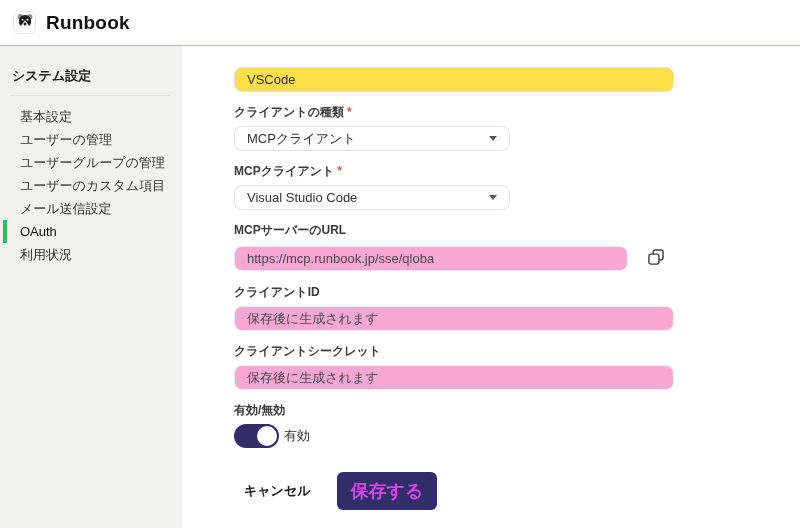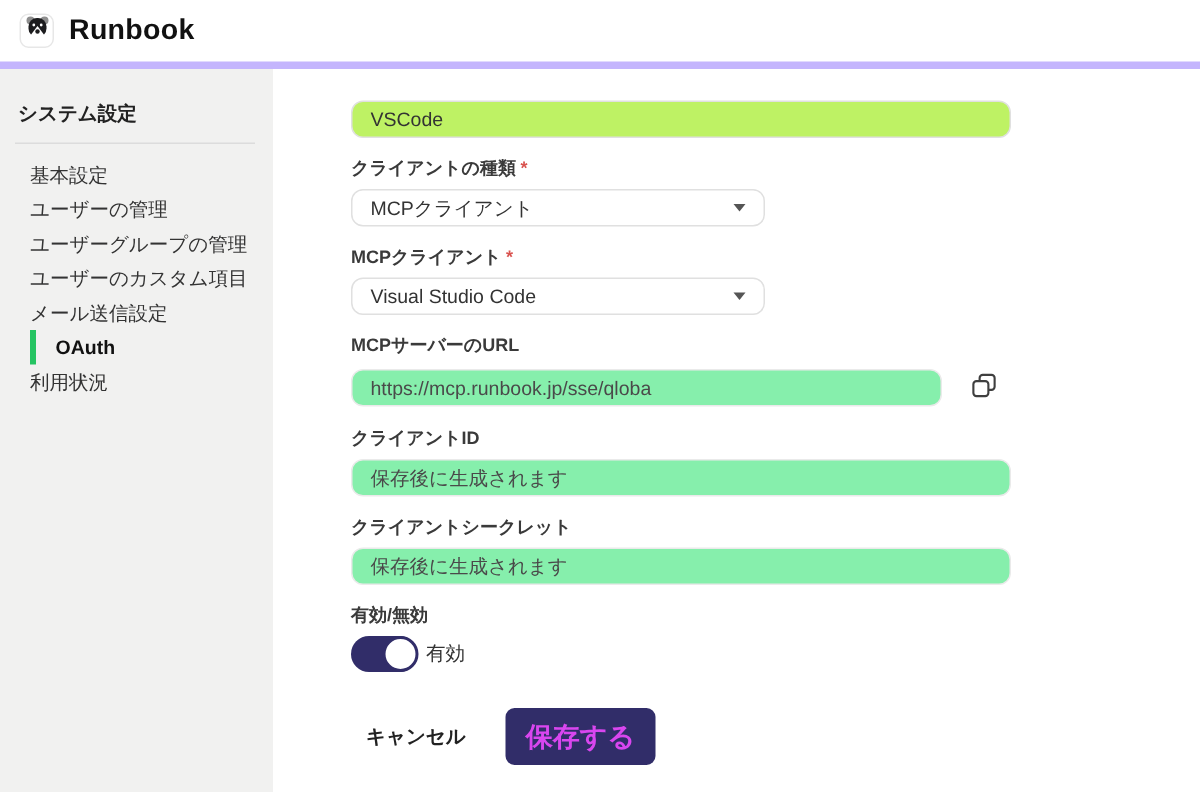--- a/index.html
+++ b/index.html
@@ -1,21 +1,21 @@
 <!DOCTYPE html>
 <html><head>
 <meta charset="utf-8">
 <style>
   * { margin: 0; padding: 0; box-sizing: border-box; }
   html, body { width: 800px; height: 529px; background: #fff; overflow: hidden; }
   body { font-family: "Liberation Sans", "DejaVu Sans", sans-serif; color: #333; }
 
   
   .header {
-    height: 46px; background: #fff; border-bottom: 5px solid #c4b5fd;
+    height: 46px; background: #fff; border-bottom: 1px solid #c4b5fd;
     display: flex; align-items: center; padding-left: 13px;
   }
   .logo-box {
     width: 23px; height: 23px; border: 1px solid #e7e7e7; border-radius: 6px;
     background: #fff; display: flex; align-items: center; justify-content: center;
     margin-right: 10px;
   }
   .app-title { font-size: 19px; font-weight: bold; color: #111; letter-spacing: 0.2px; }
 
   
@@ -26,39 +26,39 @@
   .sidebar-heading {
     font-size: 13px; font-weight: bold; color: #222;
     padding: 21px 12px 10px 12px;
   }
   .sidebar-divider { height: 1px; background: #dcdcdc; margin: 0 12px 9px 10px; }
   .sidebar-item {
     font-size: 13px; color: #333; padding: 4px 8px 4px 20px;
     line-height: 15px; cursor: pointer; white-space: nowrap;
   }
   .sidebar-item.active {
-    font-weight: bold; color: #111;
-    border-left: 4px solid #25c462; margin-left: 20px; padding-left: 13px;
+    font-weight: normal; color: #111;
+    border-left: 4px solid #25c462; margin-left: 3px; padding-left: 13px;
   }
 
   
   .main { flex: 1; background: #fff; padding: 21px 24px 0 23px; }
   .form-group { margin-bottom: 13px; }
   .field-label {
     font-size: 12px; font-weight: bold; color: #3a3a3a;
     line-height: 14px; margin-bottom: 7px;
   }
   .required { color: #d9534f; margin-left: 3px; font-weight: bold; }
 
   .text-input {
     width: 440px; height: 25px; border: 1px solid #e0e0e0; border-radius: 8px;
-    padding: 0 12px; font-size: 13px; color: #333; background: #bef264; outline: none;
+    padding: 0 12px; font-size: 13px; color: #333; background: #fde047; outline: none;
     font-family: "Liberation Sans", "DejaVu Sans", sans-serif;
   }
-  .readonly-input { background: #86efac; border-color: #eaeaea; color: #4a4a4a; }
+  .readonly-input { background: #f9a8d4; border-color: #eaeaea; color: #4a4a4a; }
   .readonly-input.url-field { width: 394px; }
 
   .select-box {
     width: 276px; height: 25px; border: 1px solid #e0e0e0; border-radius: 8px;
     background: #fff; display: flex; align-items: center; justify-content: space-between;
     padding: 0 12px; font-size: 13px; color: #333; cursor: pointer;
   }
   .caret {
     width: 0; height: 0; border-left: 4px solid transparent;
     border-right: 4px solid transparent; border-top: 5px solid #555;

